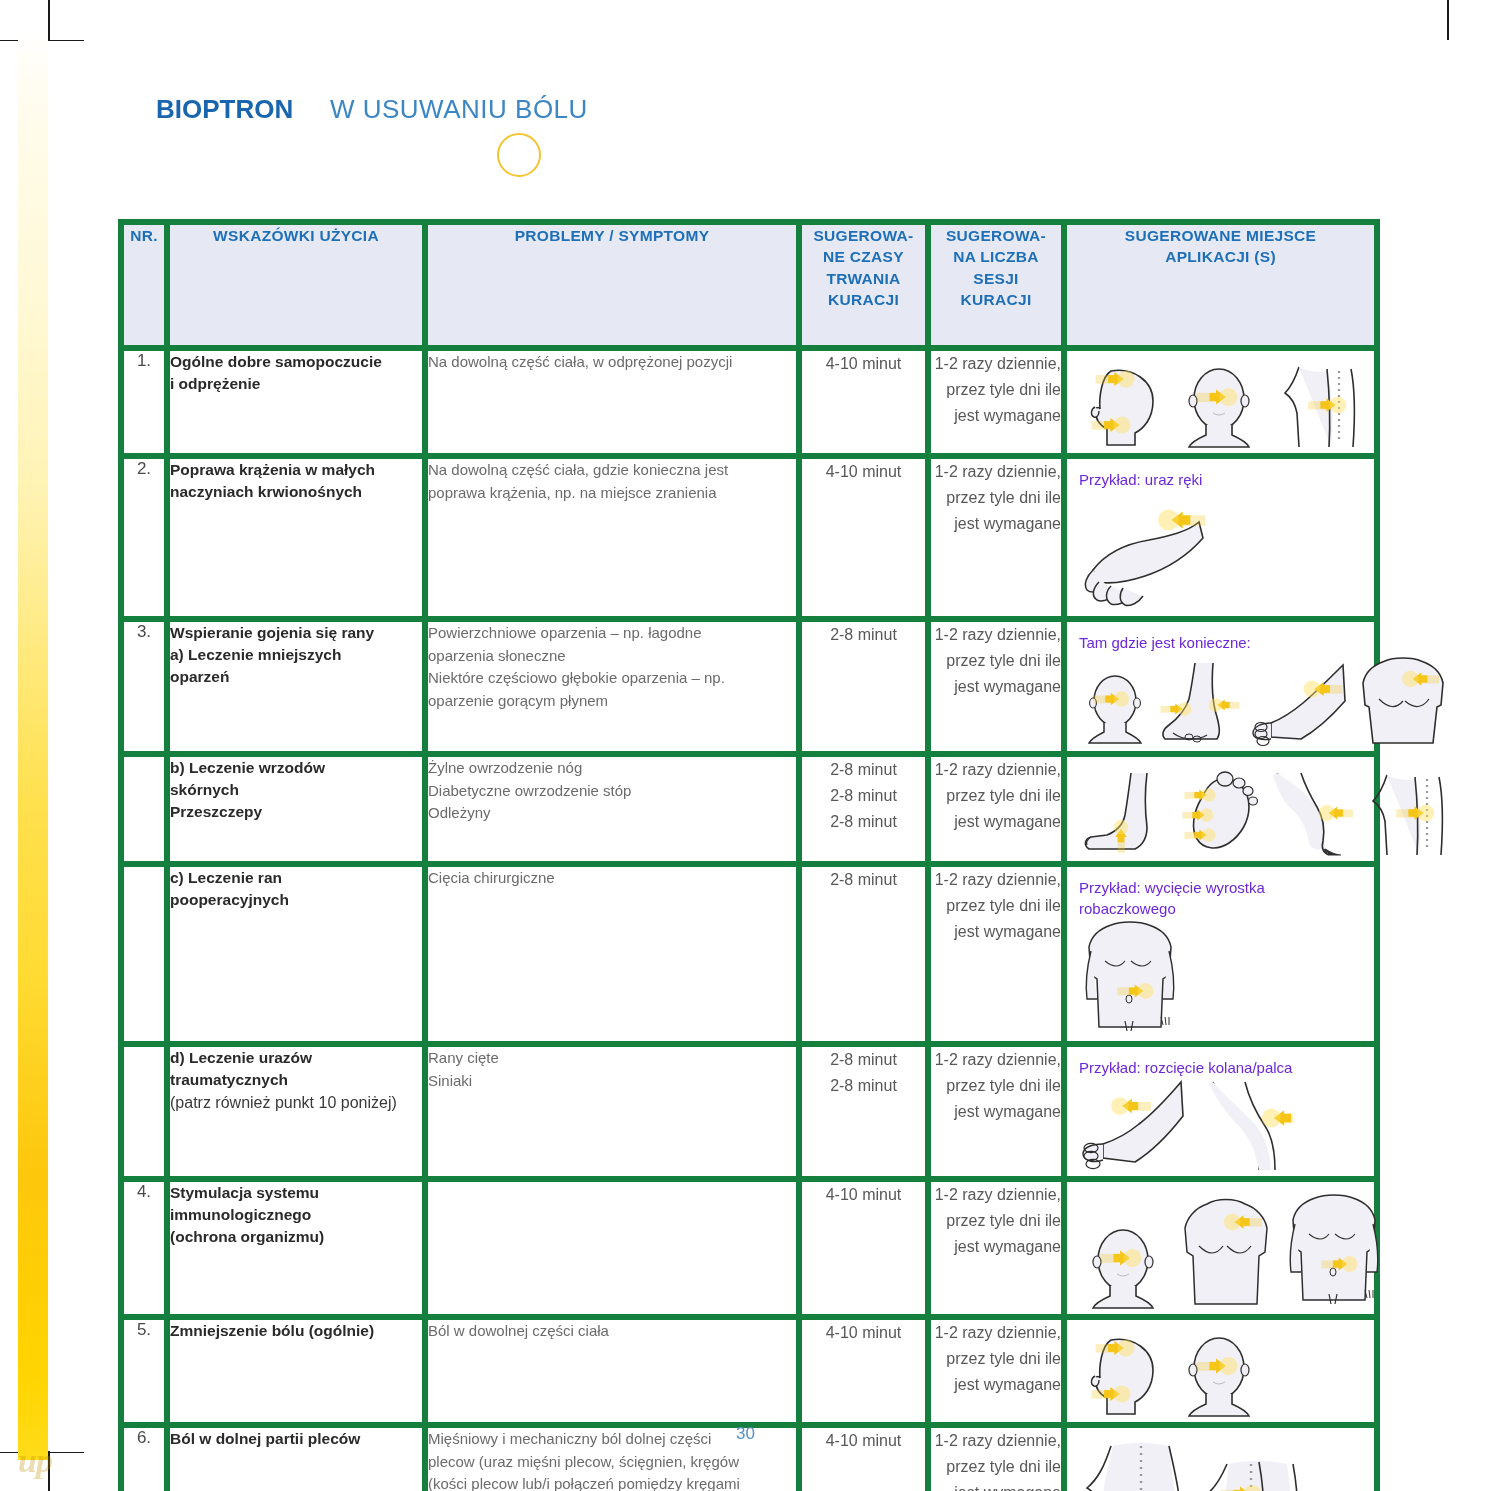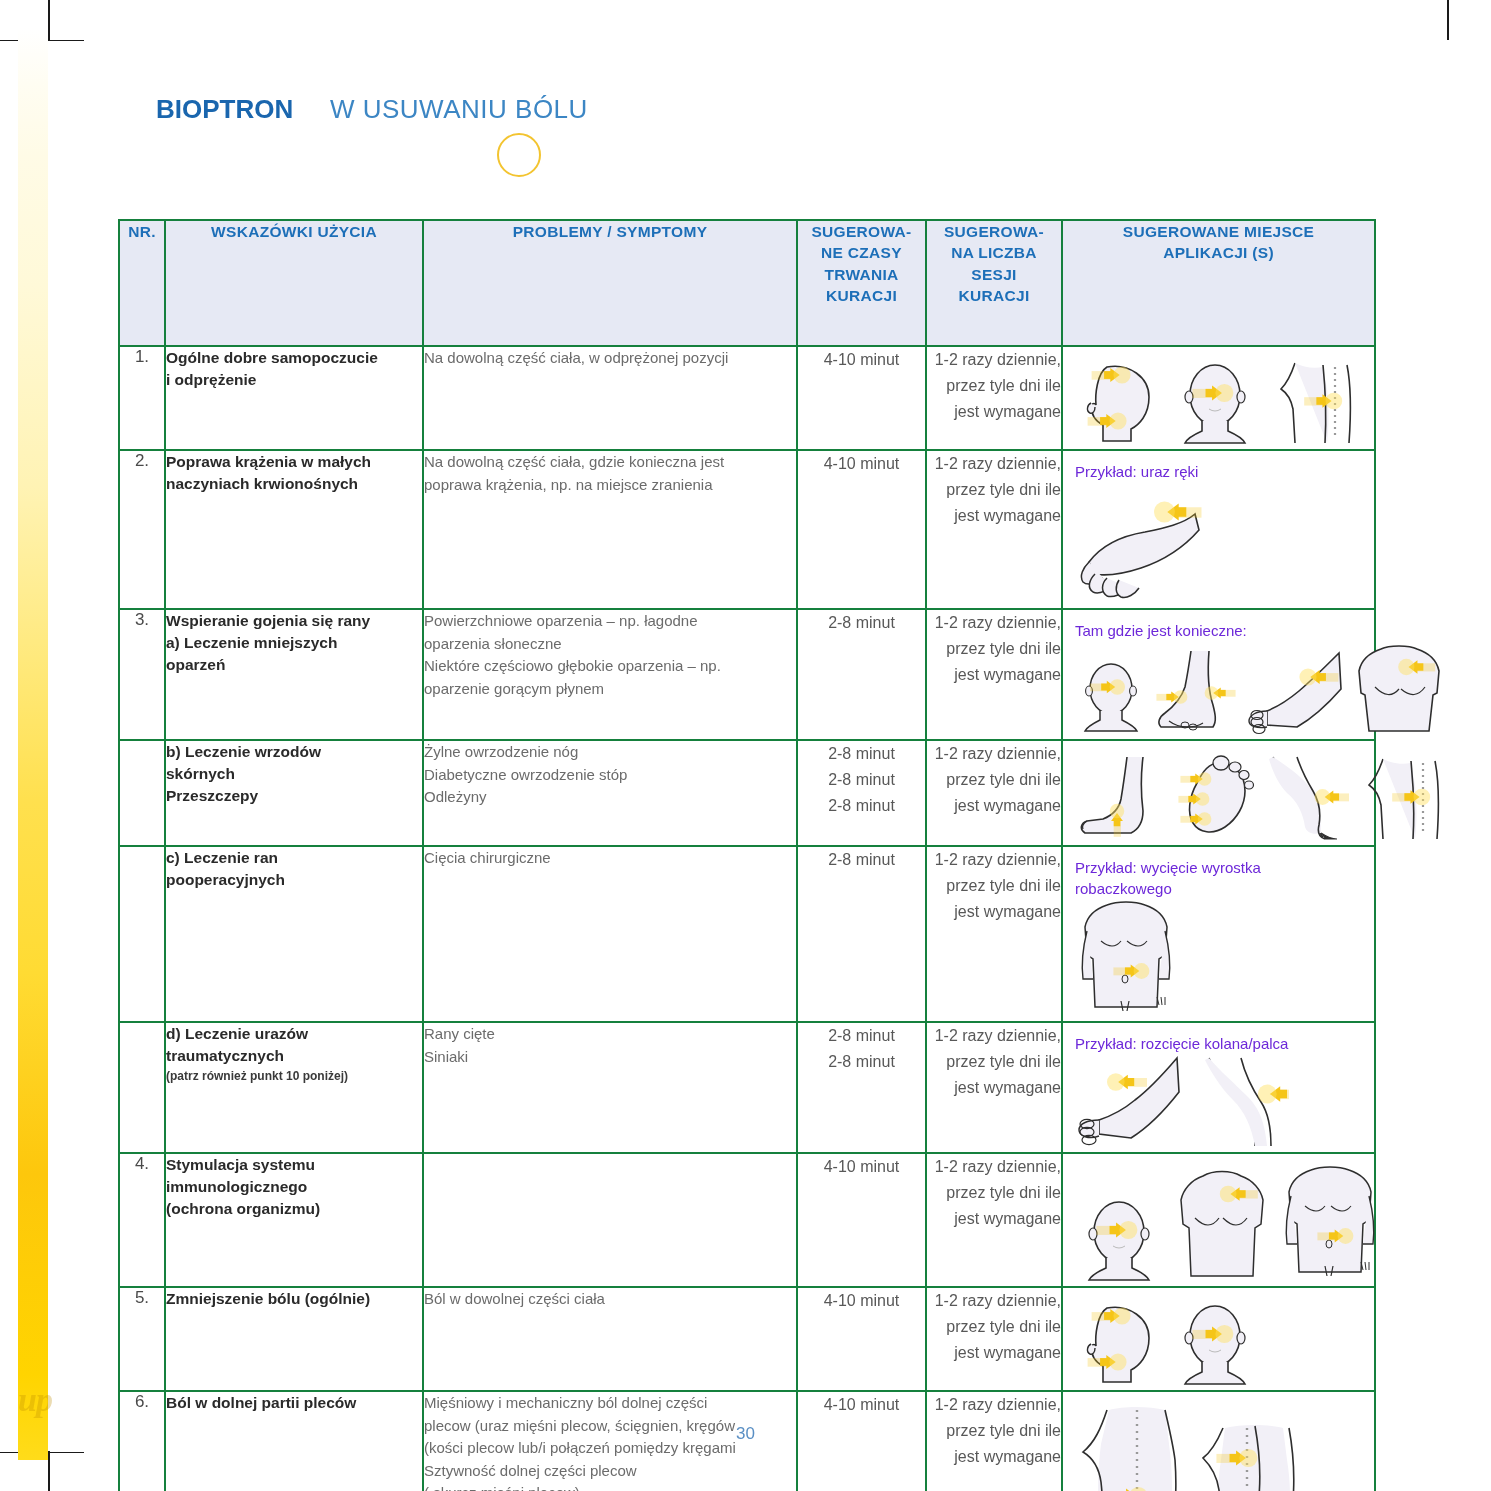--- a/index.html
+++ b/index.html
@@ -19,21 +19,21 @@
 
   
   .yellow-band {
     position:absolute; left:18px; top:28px; width:30px; height:1432px;
     background:linear-gradient(to bottom,
        #ffffff 0%, #fffdf2 4%, #fffbe6 9%,
        #fff9d8 18%, #fff3b4 32%, #ffe97c 44%,
        #ffe04e 54%, #ffdb33 66%, #fdc70c 80%, #ffd400 94%, #ffdc1a 100%);
   }
   .yellow-band-wm {
-    position:absolute; left:18px; top:1370px; width:37px; height:60px;
+    position:absolute; left:18px; top:1431px; width:37px; height:60px;
     font-family:"Liberation Serif", serif;
     font-style:italic; font-weight:bold;
     font-size:34px; color:rgba(190,140,0,.30);
     line-height:60px; overflow:hidden; white-space:nowrap;
     letter-spacing:-1px;
   }
 
   
   .page-head {
     position:absolute; left:156px; top:94px;
@@ -46,21 +46,21 @@
     width:44px; height:44px; border:2px solid #f3c430; border-radius:50%;
   }
 
   
   .tbl {
     position:absolute; left:118px; top:219px;
     width:1256px; border-collapse:collapse;
     table-layout:fixed;
   }
   .tbl td, .tbl th {
-    border:2px solid #15803d;
+    border:6px solid #15803d;
     vertical-align:top; padding:0;
   }
   thead th {
     background:#e6e9f4;
     color:#1d6fb8;
     font-size:15.5px; font-weight:bold; letter-spacing:.3px;
     text-align:center; vertical-align:middle;
     height:126px; line-height:1.38;
     padding:4px 6px;
   }
@@ -76,21 +76,21 @@
   .nr {
     text-align:center; vertical-align:bottom;
     font-size:17px; color:#4a4a4a; padding-bottom:12px;
   }
   .ind {
     font-size:15.5px; font-weight:bold; color:#2a2a2a;
     line-height:1.42; padding:12px 8px 10px 16px;
     white-space:pre-line;
   }
   .ind .sub {
-    display:block; font-size:12px; font-weight:bold; color:#3a3a3a;
+    display:block; font-size:16px; font-weight:normal; color:#3a3a3a;
     margin-top:1px; white-space:pre-line;
   }
   .prob {
     font-size:15px; color:#6b6b6b; line-height:1.5;
     padding:12px 12px 10px 14px; white-space:pre-line;
   }
   .dur, .ses {
     font-size:16px; color:#585858; line-height:1.62;
     white-space:pre-line;
   }

